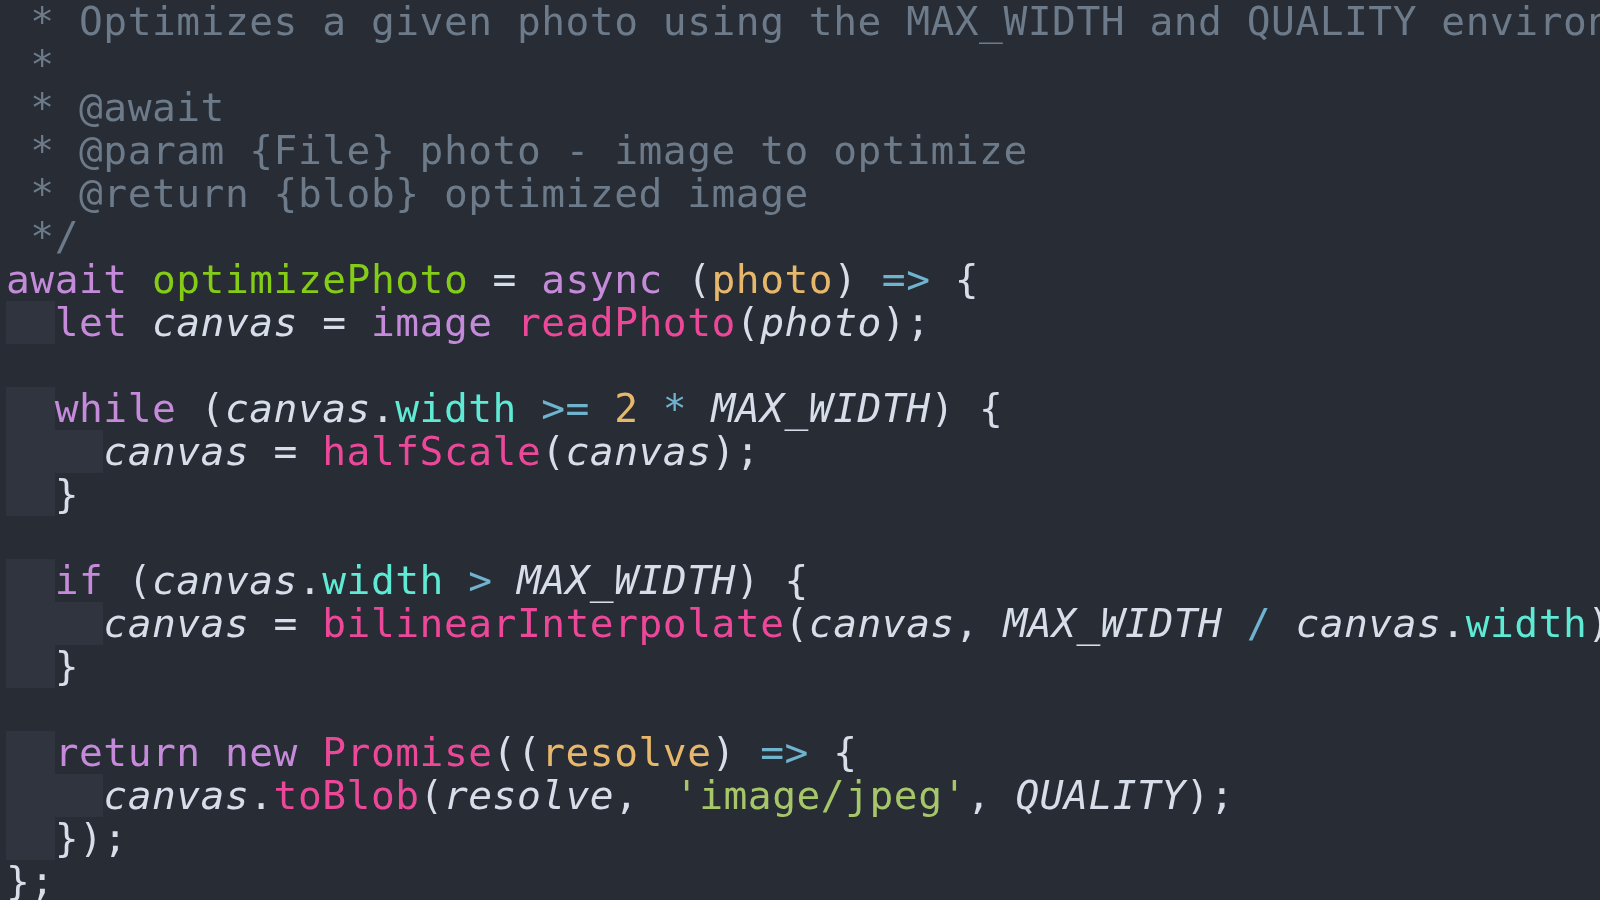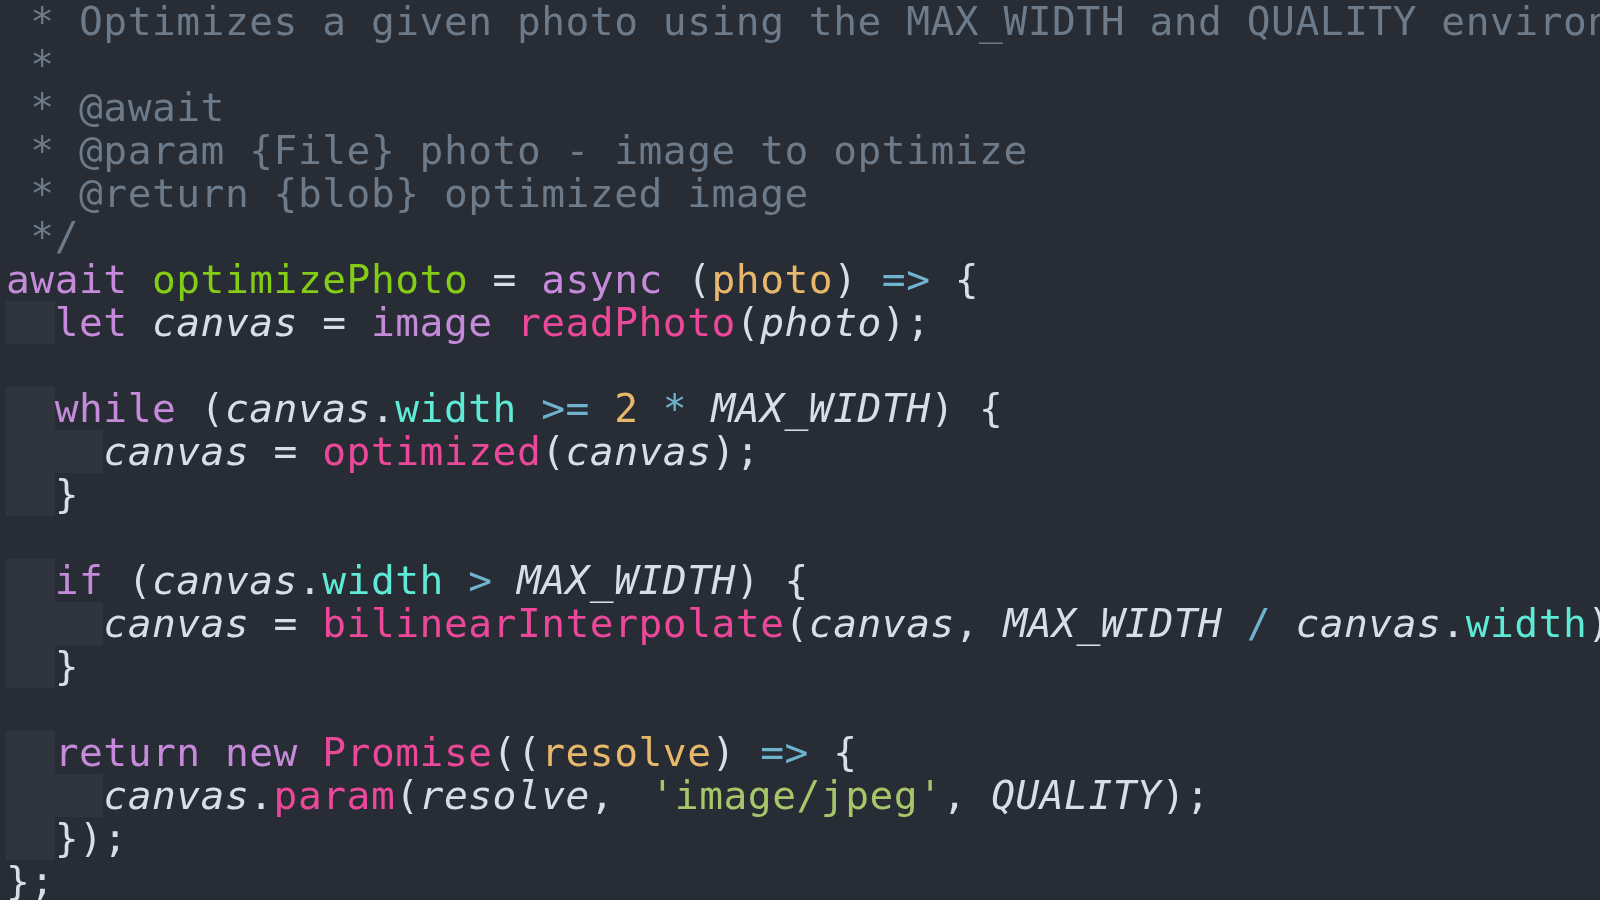--- a/index.html
+++ b/index.html
@@ -40,24 +40,24 @@
 <pre class="code"><span class="c-comment"> * Optimizes a given photo using the MAX_WIDTH and QUALITY environment variables</span>
 <span class="c-comment"> *</span>
 <span class="c-comment"> * @await</span>
 <span class="c-comment"> * @param {File} photo - image to optimize</span>
 <span class="c-comment"> * @return {blob} optimized image</span>
 <span class="c-comment"> */</span>
 <span class="c-kw">await</span><span class="c-punc"> </span><span class="c-fn">optimizePhoto</span><span class="c-punc"> = </span><span class="c-kw">async</span><span class="c-punc"> (</span><span class="c-param">photo</span><span class="c-punc">) </span><span class="c-op">=&gt;</span><span class="c-punc"> {</span>
 <span class="c-ws">  </span><span class="c-kw">let</span><span class="c-punc"> </span><span class="c-decl">canvas</span><span class="c-punc"> = </span><span class="c-kw">image</span><span class="c-punc"> </span><span class="c-fncall">readPhoto</span><span class="c-punc">(</span><span class="c-decl">photo</span><span class="c-punc">);</span>
 
 <span class="c-ws">  </span><span class="c-kw">while</span><span class="c-punc"> (</span><span class="c-decl">canvas</span><span class="c-punc">.</span><span class="c-prop">width</span><span class="c-op"> &gt;= </span><span class="c-num">2</span><span class="c-op"> * </span><span class="c-decl">MAX_WIDTH</span><span class="c-punc">) {</span>
-<span class="c-ws">    </span><span class="c-decl">canvas</span><span class="c-punc"> = </span><span class="c-fncall">optimized</span><span class="c-punc">(</span><span class="c-decl">canvas</span><span class="c-punc">);</span>
+<span class="c-ws">    </span><span class="c-decl">canvas</span><span class="c-punc"> = </span><span class="c-fncall">halfScale</span><span class="c-punc">(</span><span class="c-decl">canvas</span><span class="c-punc">);</span>
 <span class="c-ws">  </span><span class="c-punc">}</span>
 
 <span class="c-ws">  </span><span class="c-kw">if</span><span class="c-punc"> (</span><span class="c-decl">canvas</span><span class="c-punc">.</span><span class="c-prop">width</span><span class="c-op"> &gt; </span><span class="c-decl">MAX_WIDTH</span><span class="c-punc">) {</span>
 <span class="c-ws">    </span><span class="c-decl">canvas</span><span class="c-punc"> = </span><span class="c-fncall">bilinearInterpolate</span><span class="c-punc">(</span><span class="c-decl">canvas</span><span class="c-punc">, </span><span class="c-decl">MAX_WIDTH</span><span class="c-op"> / </span><span class="c-decl">canvas</span><span class="c-punc">.</span><span class="c-prop">width</span><span class="c-punc">);</span>
 <span class="c-ws">  </span><span class="c-punc">}</span>
 
 <span class="c-ws">  </span><span class="c-kw">return</span><span class="c-punc"> </span><span class="c-kw2">new</span><span class="c-punc"> </span><span class="c-fncall">Promise</span><span class="c-punc">((</span><span class="c-param">resolve</span><span class="c-punc">) </span><span class="c-op">=&gt;</span><span class="c-punc"> {</span>
-<span class="c-ws">    </span><span class="c-decl">canvas</span><span class="c-punc">.</span><span class="c-fncall">param</span><span class="c-punc">(</span><span class="c-decl">resolve</span><span class="c-punc">, </span><span class="c-str">'image/jpeg'</span><span class="c-punc">, </span><span class="c-decl">QUALITY</span><span class="c-punc">);</span>
+<span class="c-ws">    </span><span class="c-decl">canvas</span><span class="c-punc">.</span><span class="c-fncall">toBlob</span><span class="c-punc">(</span><span class="c-decl">resolve</span><span class="c-punc">, </span><span class="c-str">'image/jpeg'</span><span class="c-punc">, </span><span class="c-decl">QUALITY</span><span class="c-punc">);</span>
 <span class="c-ws">  </span><span class="c-punc">});</span>
 <span class="c-punc">};</span>
 </pre>
 
 </body></html>

